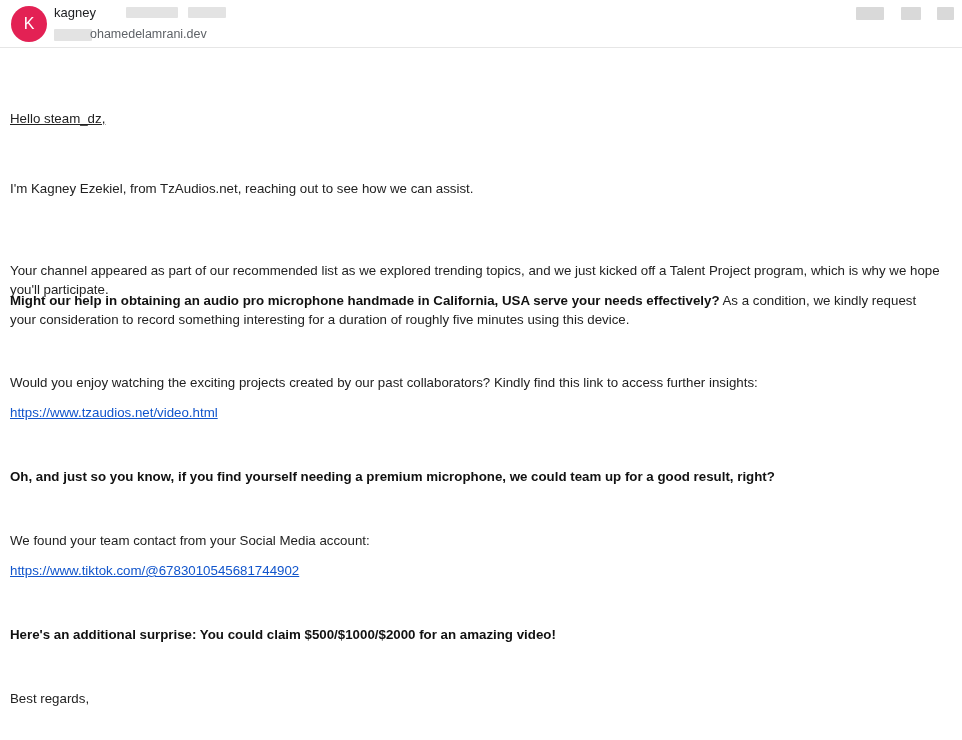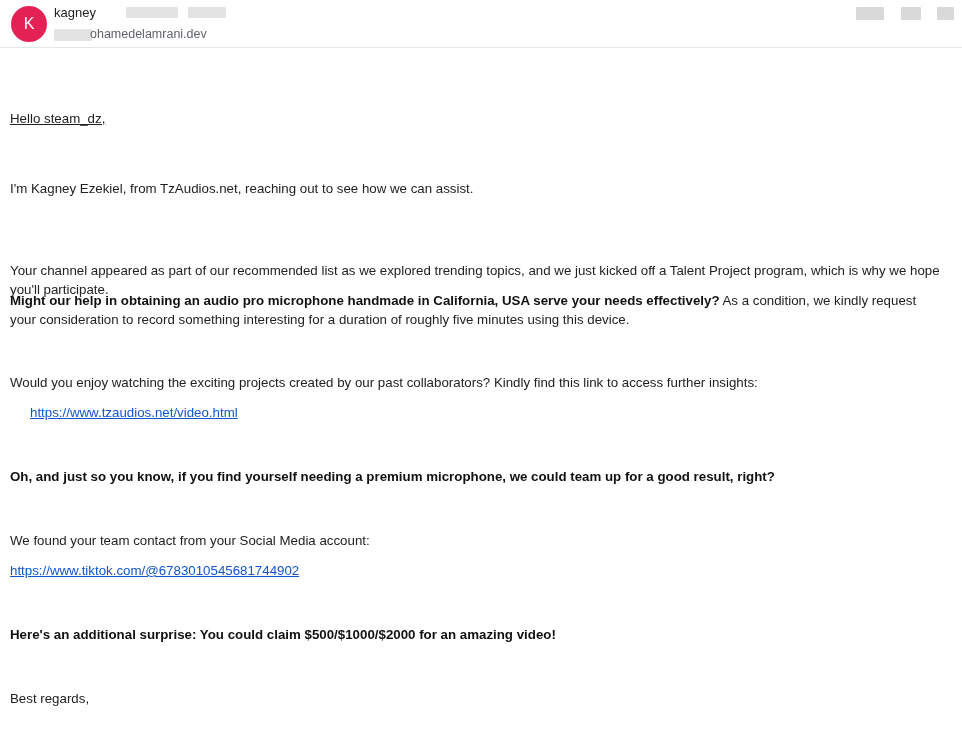--- a/index.html
+++ b/index.html
@@ -121,21 +121,21 @@
 
   .para {
     margin: 0;
   }
 
   .p-greeting   { position: absolute; left: 10px; top: 61px; text-decoration: underline; }
   .p-intro      { position: absolute; left: 10px; top: 131px; }
   .p-channel    { position: absolute; left: 10px; top: 182px; width: 952px; margin-top: 31px; }
   .p-offer      { position: absolute; left: 10px; top: 243px; width: 930px; }
   .p-projects   { position: absolute; left: 10px; top: 325px; }
-  .p-link1      { position: absolute; left: 10px; top: 355px; margin-left: 20px; }
+  .p-link1      { position: absolute; left: 10px; top: 355px; }
   .p-premium    { position: absolute; left: 10px; top: 419px; }
   .p-social     { position: absolute; left: 10px; top: 483px; }
   .p-link2      { position: absolute; left: 10px; top: 513px; }
   .p-surprise   { position: absolute; left: 10px; top: 577px; }
   .p-regards    { position: absolute; left: 10px; top: 641px; }
 
   .bold {
     font-weight: bold;
     color: #111111;
   }

